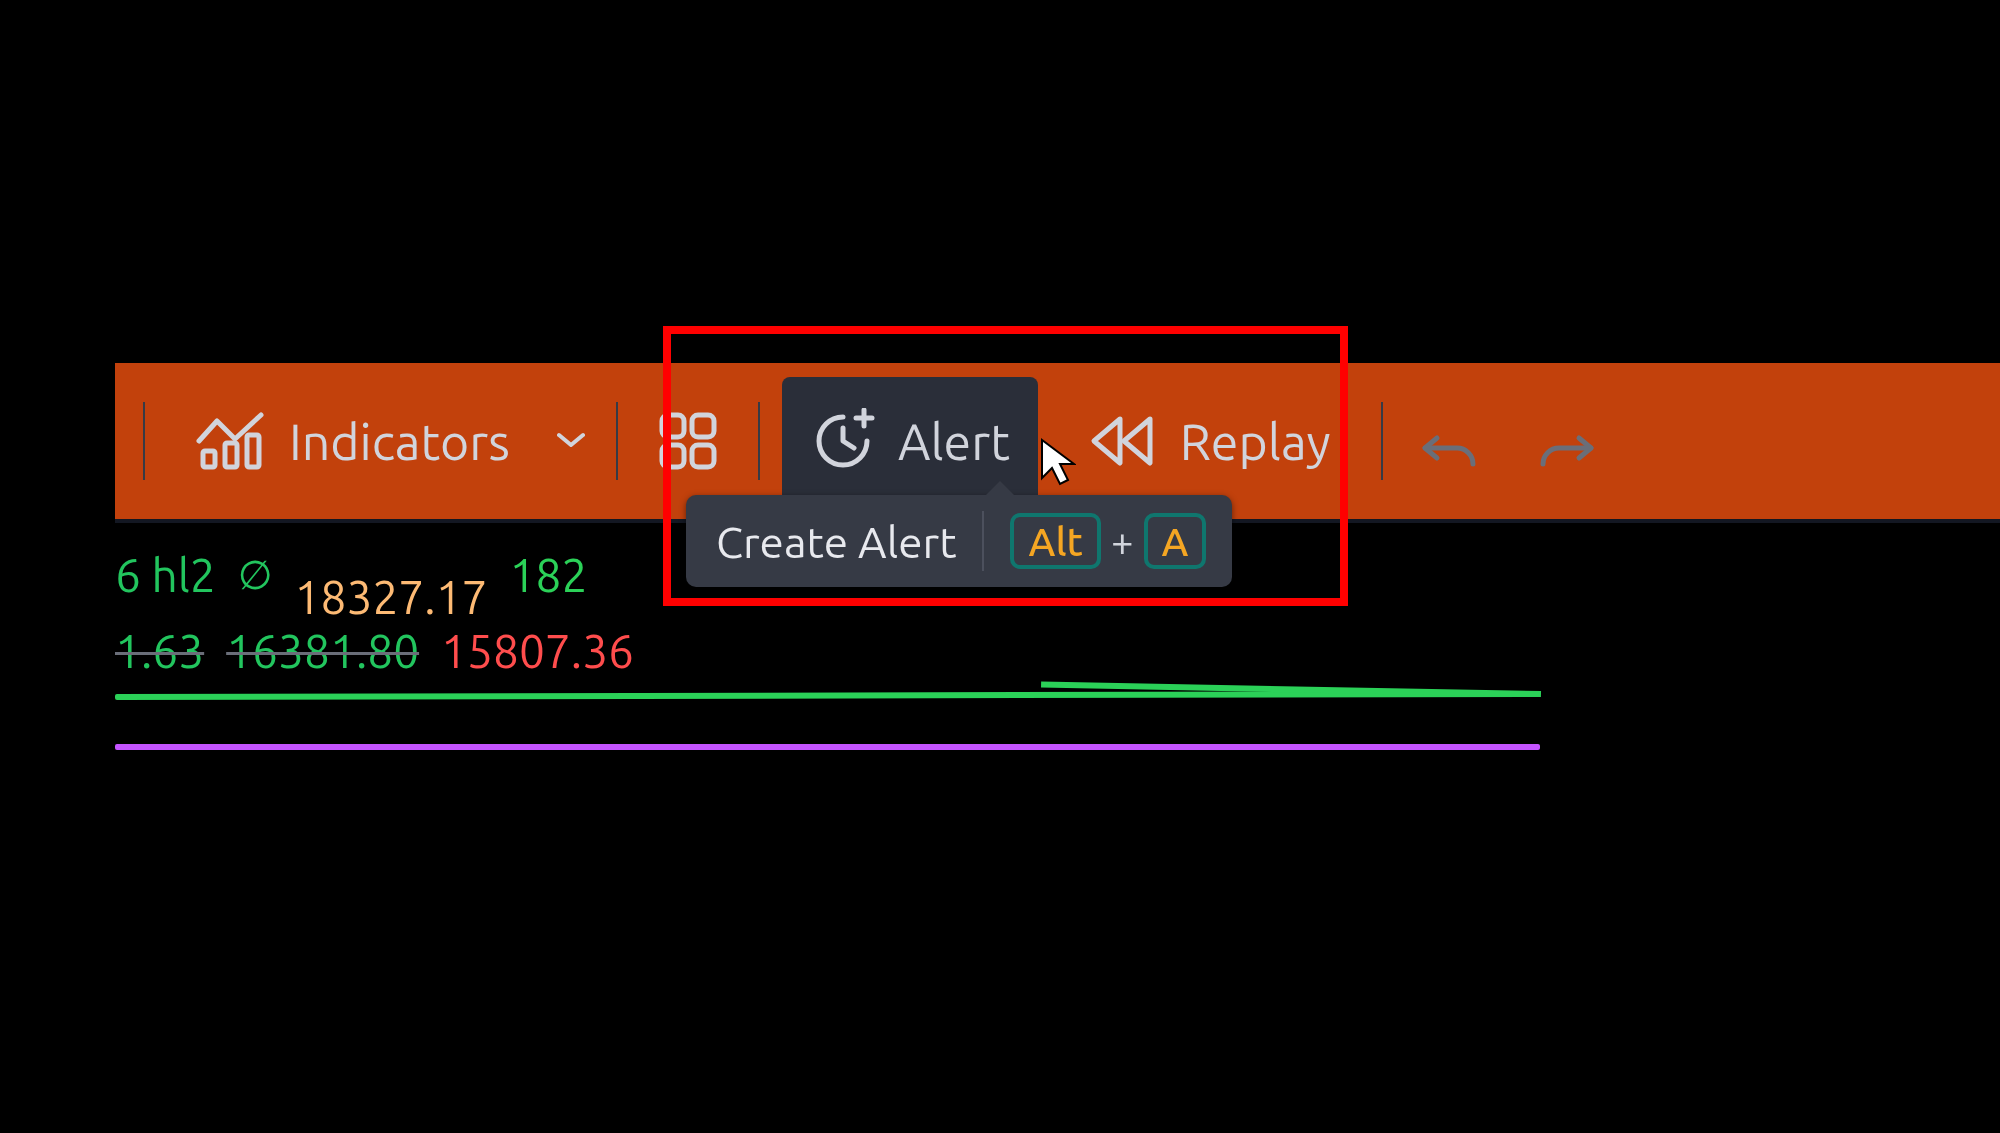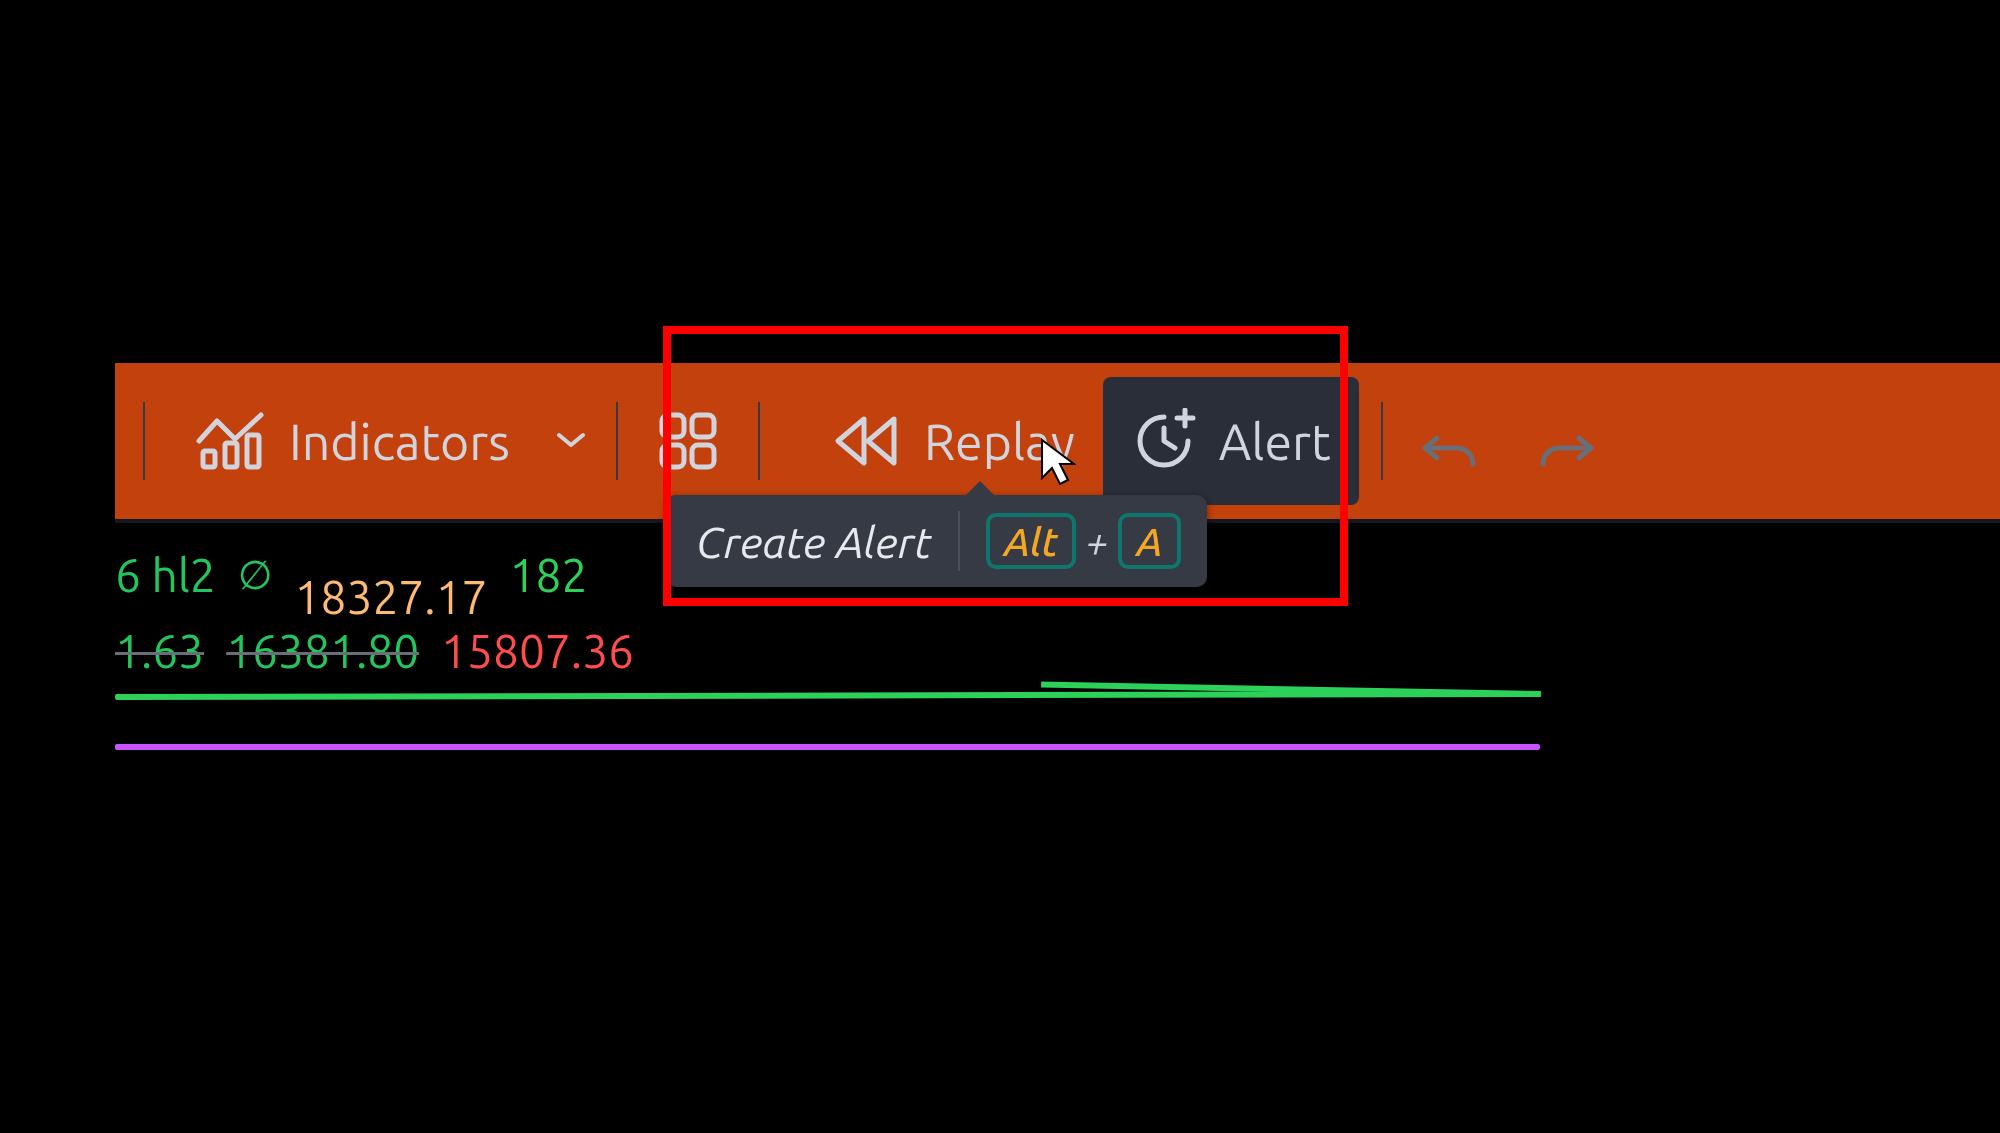--- a/index.html
+++ b/index.html
@@ -70,31 +70,30 @@
   .icon-replay { width: 70px; height: 56px; }
   .icon-replay svg { width: 70px; height: 56px; }
 
   
   .icon-undo, .icon-redo { width: 56px; height: 40px; }
   .icon-undo svg, .icon-redo svg { width:56px; height:40px; }
 
   
   .tooltip {
     position: absolute;
-    left: 666px;
+    left: 686px;
     top: 495px;
     display: flex;
     align-items: center;
     background: #363a45;
     border-radius: 10px;
     height: 92px;
     padding: 0 26px 0 30px;
     color: #e8e9ee;
     box-shadow: 0 2px 6px rgba(0,0,0,.5);
-    font-style: italic;
   }
   .tooltip::before{
     content:"";
     position:absolute;
     top:-14px; left:300px;
     border-left:14px solid transparent;
     border-right:14px solid transparent;
     border-bottom:14px solid #363a45;
   }
   .tooltip .tt-text { font-size: 44px; font-weight: 400; }
@@ -220,42 +219,42 @@
           <rect x="4" y="4" width="22" height="22" rx="6"></rect>
           <rect x="34" y="4" width="22" height="22" rx="6"></rect>
           <rect x="4" y="34" width="22" height="22" rx="6"></rect>
           <rect x="34" y="34" width="22" height="22" rx="6"></rect>
         </svg>
       </span>
     </div>
 
     <span class="vsep"></span>
 
-    <div class="tb-btn" style="margin-left:22px;">
-      <span class="icon-replay">
-        <svg viewBox="0 0 70 56" fill="none" stroke="#d1d4dc" stroke-width="5" stroke-linejoin="round" stroke-linecap="round">
-          <polygon points="32,6 6,28 32,50"></polygon>
-          <polygon points="62,6 36,28 62,50"></polygon>
-        </svg>
-      </span>
-      <span class="tb-label">Replay</span>
-    </div>
-
     <div class="tb-btn hovered">
       <span class="icon-alert">
         <svg viewBox="0 0 66 66" fill="none" stroke="#d1d4dc" stroke-width="5" stroke-linecap="round" stroke-linejoin="round">
           <path d="M57 33 A24 24 0 1 1 33 9"></path>
           <polyline points="33,20 33,33 44,40"></polyline>
           <line x1="46" y1="10" x2="62" y2="10"></line>
           <line x1="54" y1="2" x2="54" y2="18"></line>
         </svg>
       </span>
       <span class="tb-label">Alert</span>
     </div>
 
+    <div class="tb-btn" style="margin-left:22px;">
+      <span class="icon-replay">
+        <svg viewBox="0 0 70 56" fill="none" stroke="#d1d4dc" stroke-width="5" stroke-linejoin="round" stroke-linecap="round">
+          <polygon points="32,6 6,28 32,50"></polygon>
+          <polygon points="62,6 36,28 62,50"></polygon>
+        </svg>
+      </span>
+      <span class="tb-label">Replay</span>
+    </div>
+
     <span class="vsep"></span>
 
     <div class="tb-btn" style="padding:0 16px; color:#6a6e79;">
       <span class="icon-undo">
         <svg viewBox="0 0 56 40" fill="none" stroke="#6a6e79" stroke-width="5" stroke-linecap="round" stroke-linejoin="round">
           <path d="M16 10 L4 20 L16 30"></path>
           <path d="M4 20 H36 A16 16 0 0 1 52 36"></path>
         </svg>
       </span>
     </div>

